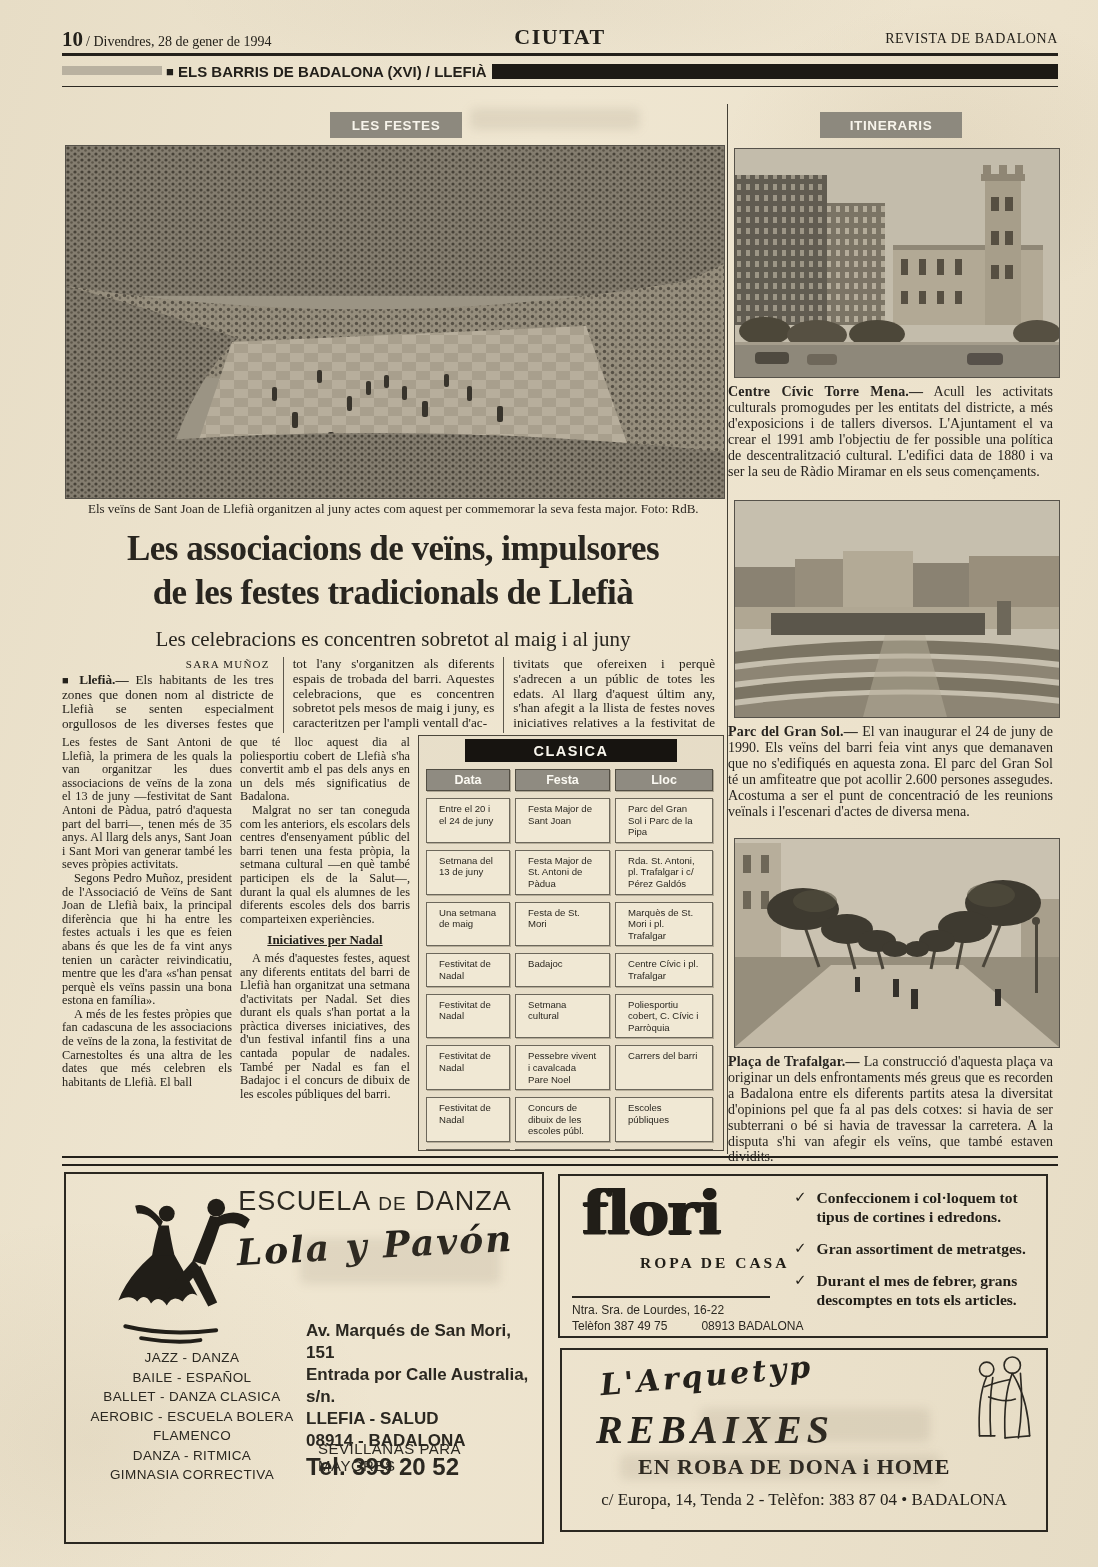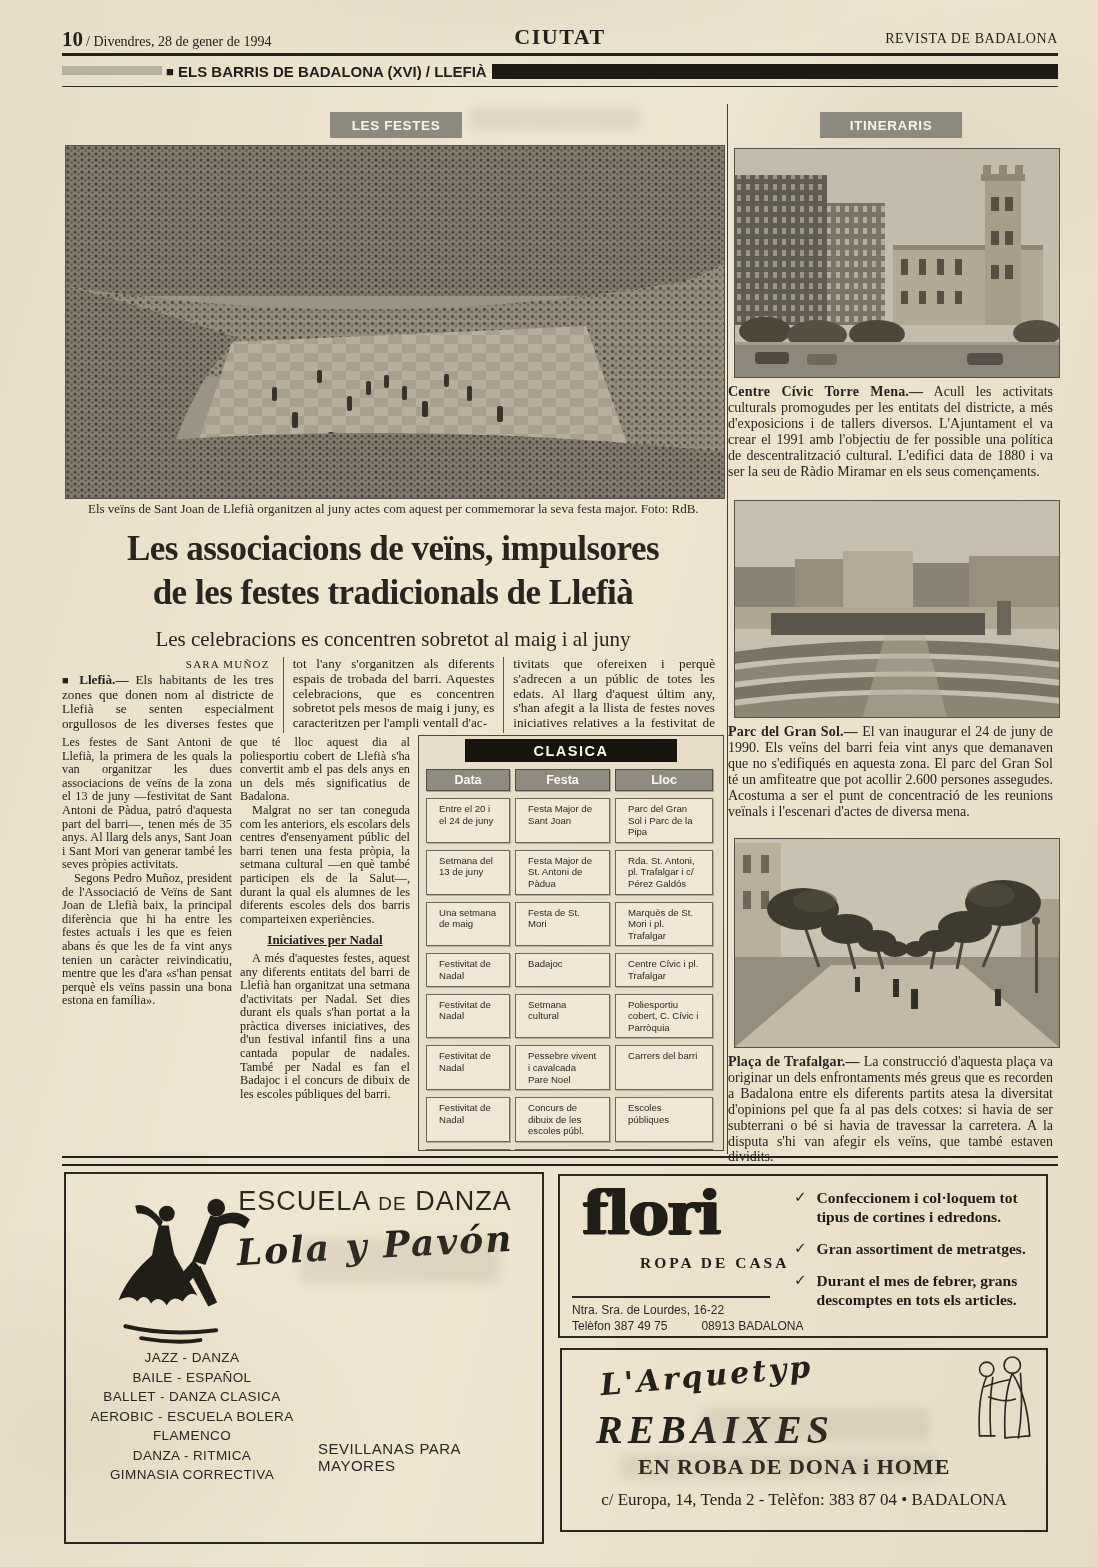--- a/index.html
+++ b/index.html
@@ -206,20 +206,21 @@
         <p>tot l'any s'organitzen als diferents espais de trobada del barri. Aquestes celebracions, que es concentren sobretot pels mesos de maig i juny, es caracteritzen per l'ampli ventall d'ac-</p>
       </div>
     <div class="icol">
         <p>tivitats que ofereixen i perquè s'adrecen a un públic de totes les edats. Al llarg d'aquest últim any, s'han afegit a la llista de festes noves iniciatives relatives a la festivitat de Nadal.</p>
       </div>
   </div>
 
   <div class="bodycol" id="col1">
     <p>Les festes de Sant Antoni de Llefià, la primera de les quals la van organitzar les dues associacions de veïns de la zona el 13 de juny —festivitat de Sant Antoni de Pàdua, patró d'aquesta part del barri—, tenen més de 35 anys. Al llarg dels anys, Sant Joan i Sant Mori van generar també les seves pròpies activitats.</p>
     <p class="ind">Segons Pedro Muñoz, president de l'Associació de Veïns de Sant Joan de Llefià baix, la principal diferència que hi ha entre les festes actuals i les que es feien abans és que les de fa vint anys tenien un caràcter reivindicatiu, mentre que les d'ara «s'han pensat perquè els veïns passin una bona estona en família».</p>
+    <p class="ind">A més de les festes pròpies que fan cadascuna de les associacions de veïns de la zona, la festivitat de Carnestoltes és una altra de les dates que més celebren els habitants de Llefià. El ball</p>
   </div>
   <div class="bodycol" id="col2">
     <p>que té lloc aquest dia al poliesportiu cobert de Llefià s'ha convertit amb el pas dels anys en un dels més significatius de Badalona.</p>
     <p class="ind">Malgrat no ser tan coneguda com les anteriors, els escolars dels centres d'ensenyament públic del barri tenen una festa pròpia, la setmana cultural —en què també participen els de la Salut—, durant la qual els alumnes de les diferents escoles dels dos barris comparteixen experiències.</p>
     <div class="colsubhd">Iniciatives per Nadal</div>
     <p class="ind">A més d'aquestes festes, aquest any diferents entitats del barri de Llefià han organitzat una setmana d'activitats per Nadal. Set dies durant els quals s'han portat a la pràctica diverses iniciatives, des d'un festival infantil fins a una cantada popular de nadales. També per Nadal es fan el Badajoc i el concurs de dibuix de les escoles públiques del barri.</p>
   </div>
 
   <div class="ftable">
     <div class="ftitle sans">CLASICA</div>
@@ -418,20 +419,27 @@
     <div class="danza-script">Lola y Pavón</div>
     <div class="danza-classes sans">
       <div>JAZZ - DANZA</div>
       <div>BAILE - ESPAÑOL</div>
       <div>BALLET - DANZA CLASICA</div>
       <div>AEROBIC - ESCUELA BOLERA</div>
       <div>FLAMENCO</div>
       <div>DANZA - RITMICA</div>
       <div>GIMNASIA CORRECTIVA</div>
     </div>
+    <div class="danza-addr sans">
+      <div>Av. Marqués de San Mori, 151</div>
+      <div>Entrada por Calle Australia, s/n.</div>
+      <div>LLEFIA - SALUD</div>
+      <div>08914 - BADALONA</div>
+      <div class="danza-tel">Tel. 399 20 52</div>
+    </div>
     <div class="danza-foot sans">SEVILLANAS PARA MAYORES</div>
   </div>
 
   <div class="ad" id="ad-flori">
     <div class="flori-logo">flori</div>
     <div class="flori-tag">ROPA DE CASA</div>
     <div class="flori-rule"></div>
     <div class="flori-addr sans">
       <div>Ntra. Sra. de Lourdes, 16-22</div>
       <div><span>Telèfon 387 49 75</span><span class="flori-city">08913 BADALONA</span></div>

